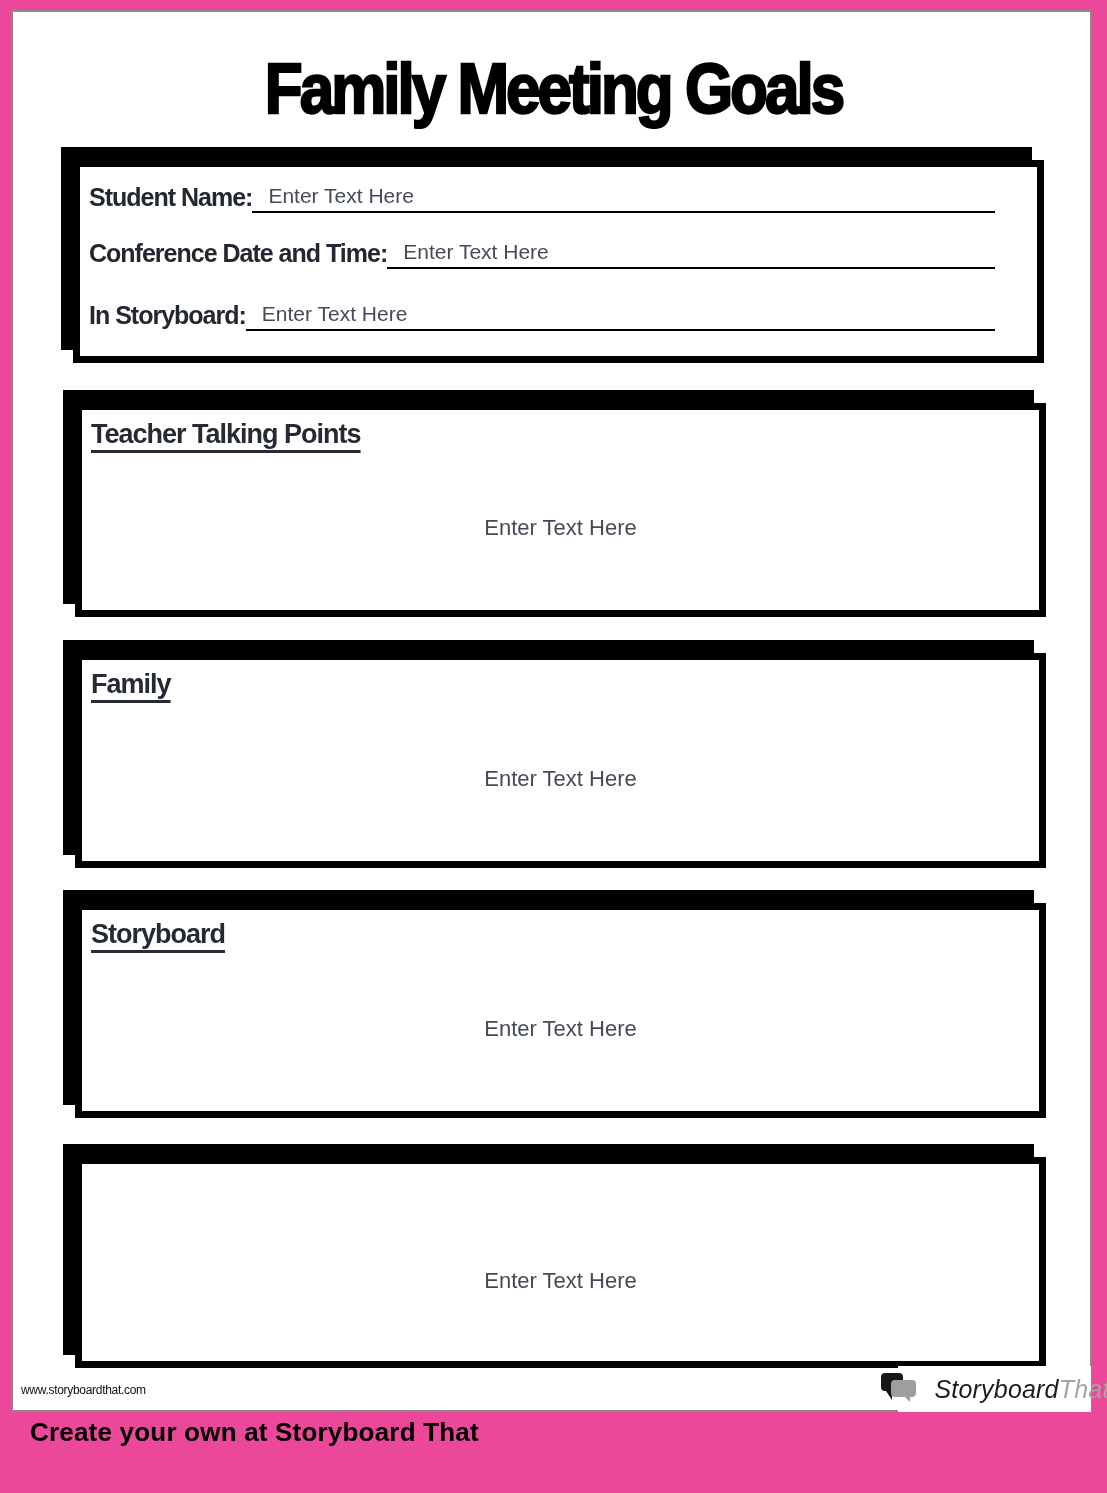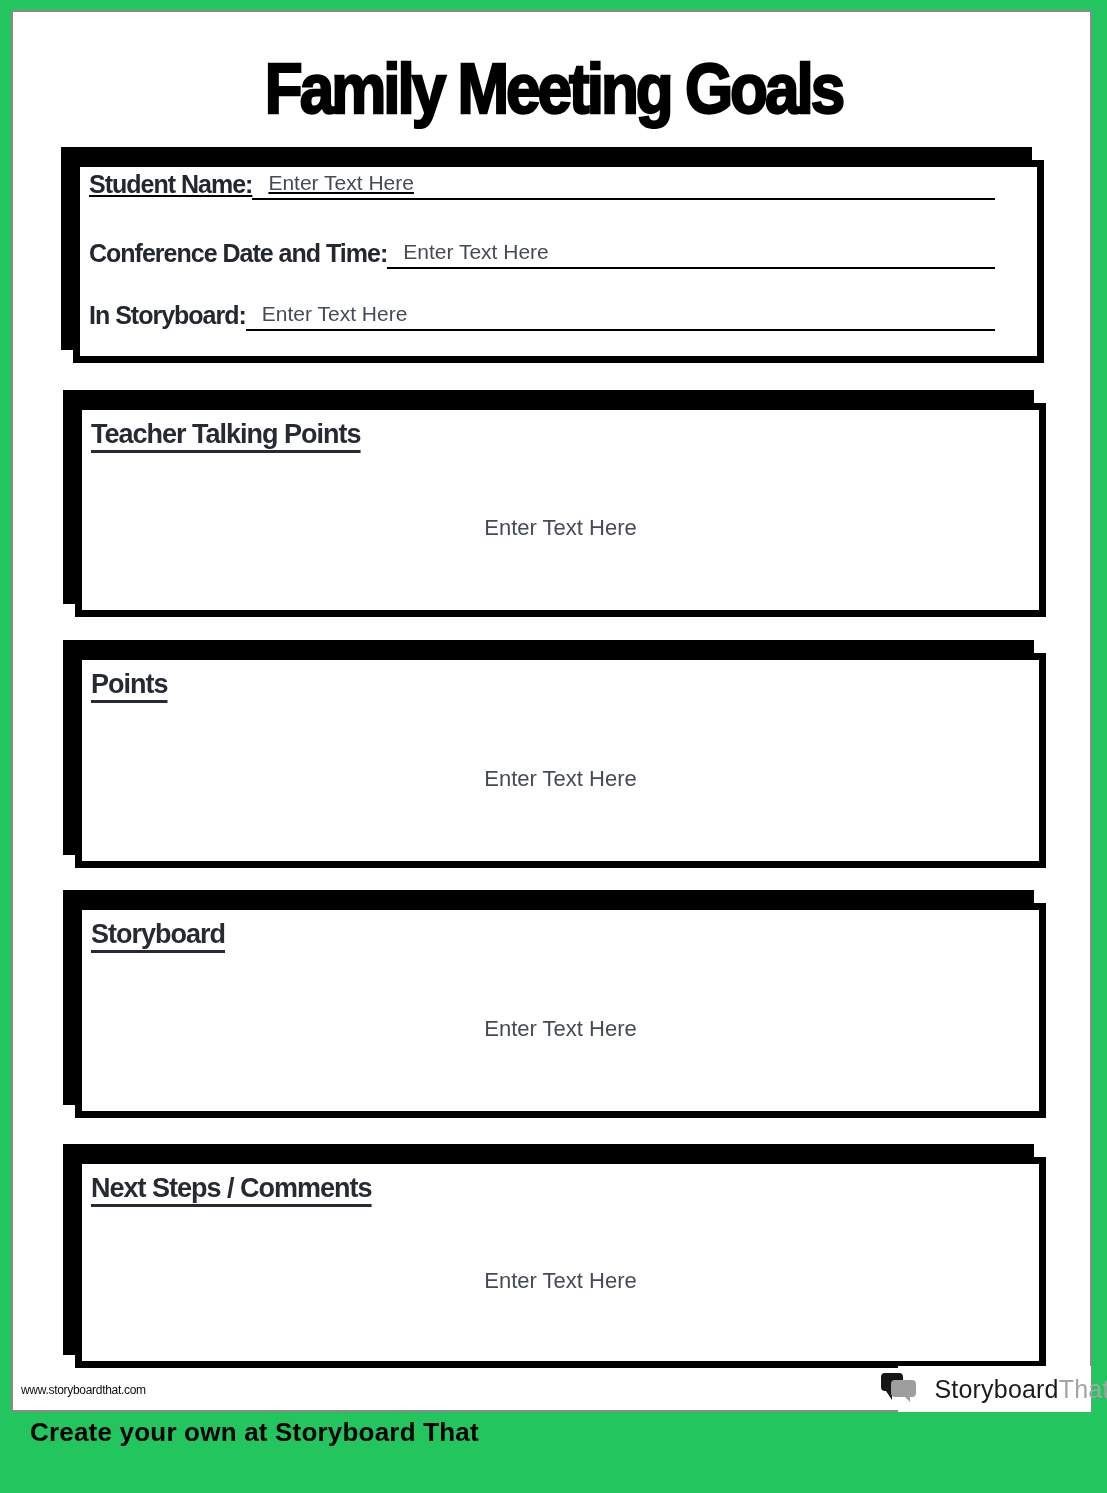--- a/index.html
+++ b/index.html
@@ -1,19 +1,19 @@
 <!DOCTYPE html>
 <html><head>
 <meta charset="utf-8">
 <style>
   * { margin:0; padding:0; box-sizing:border-box; }
   body { background:#222; }
   .stage {
     position:relative; width:1107px; height:1493px;
-    background:#22c55e; overflow:hidden;
+    background:#ec4899; overflow:hidden;
     font-family:"Liberation Sans", sans-serif;
   }
   .page {
     position:absolute; left:11px; top:10px; width:1081px; height:1402px;
     background:#ffffff; border:2px solid #8a8a8a;
   }
   .title {
     position:absolute; top:48px; left:0; width:1107px; text-align:center;
     font-size:62px; font-weight:bold; letter-spacing:-3px; color:#000;
     -webkit-text-stroke:2px #000;
@@ -54,70 +54,69 @@
   #sec-goals    { left:75px; top:653px;  width:971px; height:215px; }
   #sec-questions{ left:75px; top:903px;  width:971px; height:215px; }
   #sec-next     { left:75px; top:1157px; width:971px; height:211px; }
   .site-url {
     position:absolute; left:21px; top:1383px; z-index:4;
     font-size:12px; font-weight:normal; letter-spacing:-0.3px; color:#0d0d0d;
   }
   .logo {
     position:absolute; left:898px; top:1366px; width:193px; height:46px;
     background:#fff; z-index:5;
-    display:flex; align-items:center; justify-content:center; gap:15px;
+    display:flex; align-items:center; justify-content:center; gap:15px;font-style:italic;
   }
   .logo-text { font-size:25px; color:#1b1b1b; letter-spacing:0.2px; }
   .logo-that { color:#a5a5a5; }
   .watermark {
     position:absolute; left:30px; top:1417px; z-index:1;
     font-size:26px; font-weight:bold; color:#000000; letter-spacing:0.2px;
   }
 </style>
 </head>
 <body>
 
 <div class="stage">
 
   <div class="page"></div>
 
   <div class="title">Family Meeting Goals</div>
 
   <div class="wbox" id="info-box">
-    <div class="info-row" style="top:3px;text-decoration:underline;">
+    <div class="info-row" style="top:16px;">
       <span class="label">Student Name:</span>
       <span class="field">Enter Text Here</span>
     </div>
     <div class="info-row" style="top:72px;">
       <span class="label">Conference Date and Time:</span>
       <span class="field">Enter Text Here</span>
     </div>
     <div class="info-row" style="top:134px;">
       <span class="label">In Storyboard:</span>
       <span class="field">Enter Text Here</span>
     </div>
   </div>
 
   <div class="wbox" id="sec-talking">
     <div class="section-heading">Teacher Talking Points</div>
     <div class="center-ph">Enter Text Here</div>
   </div>
 
   <div class="wbox" id="sec-goals">
-    <div class="section-heading">Points</div>
+    <div class="section-heading">Family</div>
     <div class="center-ph">Enter Text Here</div>
   </div>
 
   <div class="wbox" id="sec-questions">
     <div class="section-heading">Storyboard</div>
     <div class="center-ph">Enter Text Here</div>
   </div>
 
   <div class="wbox" id="sec-next">
-    <div class="section-heading">Next Steps / Comments</div>
     <div class="center-ph">Enter Text Here</div>
   </div>
 
   <div class="site-url">www.storyboardthat.com</div>
 
   <div class="logo">
     <span style="display:inline-flex;">
       <svg width="40" height="37" viewBox="0 0 40 37" xmlns="http://www.w3.org/2000/svg">
         <path fill="#161616" d="M6 2 h14 a4 4 0 0 1 4 4 v10 a4 4 0 0 1 -4 4 h-7 v9 l-6 -9 h-1 a4 4 0 0 1 -4 -4 v-10 a4 4 0 0 1 4 -4 z"></path>
         <path fill="#9e9e9e" d="M16 9 h17 a4 4 0 0 1 4 4 v9 a4 4 0 0 1 -4 4 h-2 v5 l-5 -5 h-10 a4 4 0 0 1 -4 -4 v-9 a4 4 0 0 1 4 -4 z"></path>

